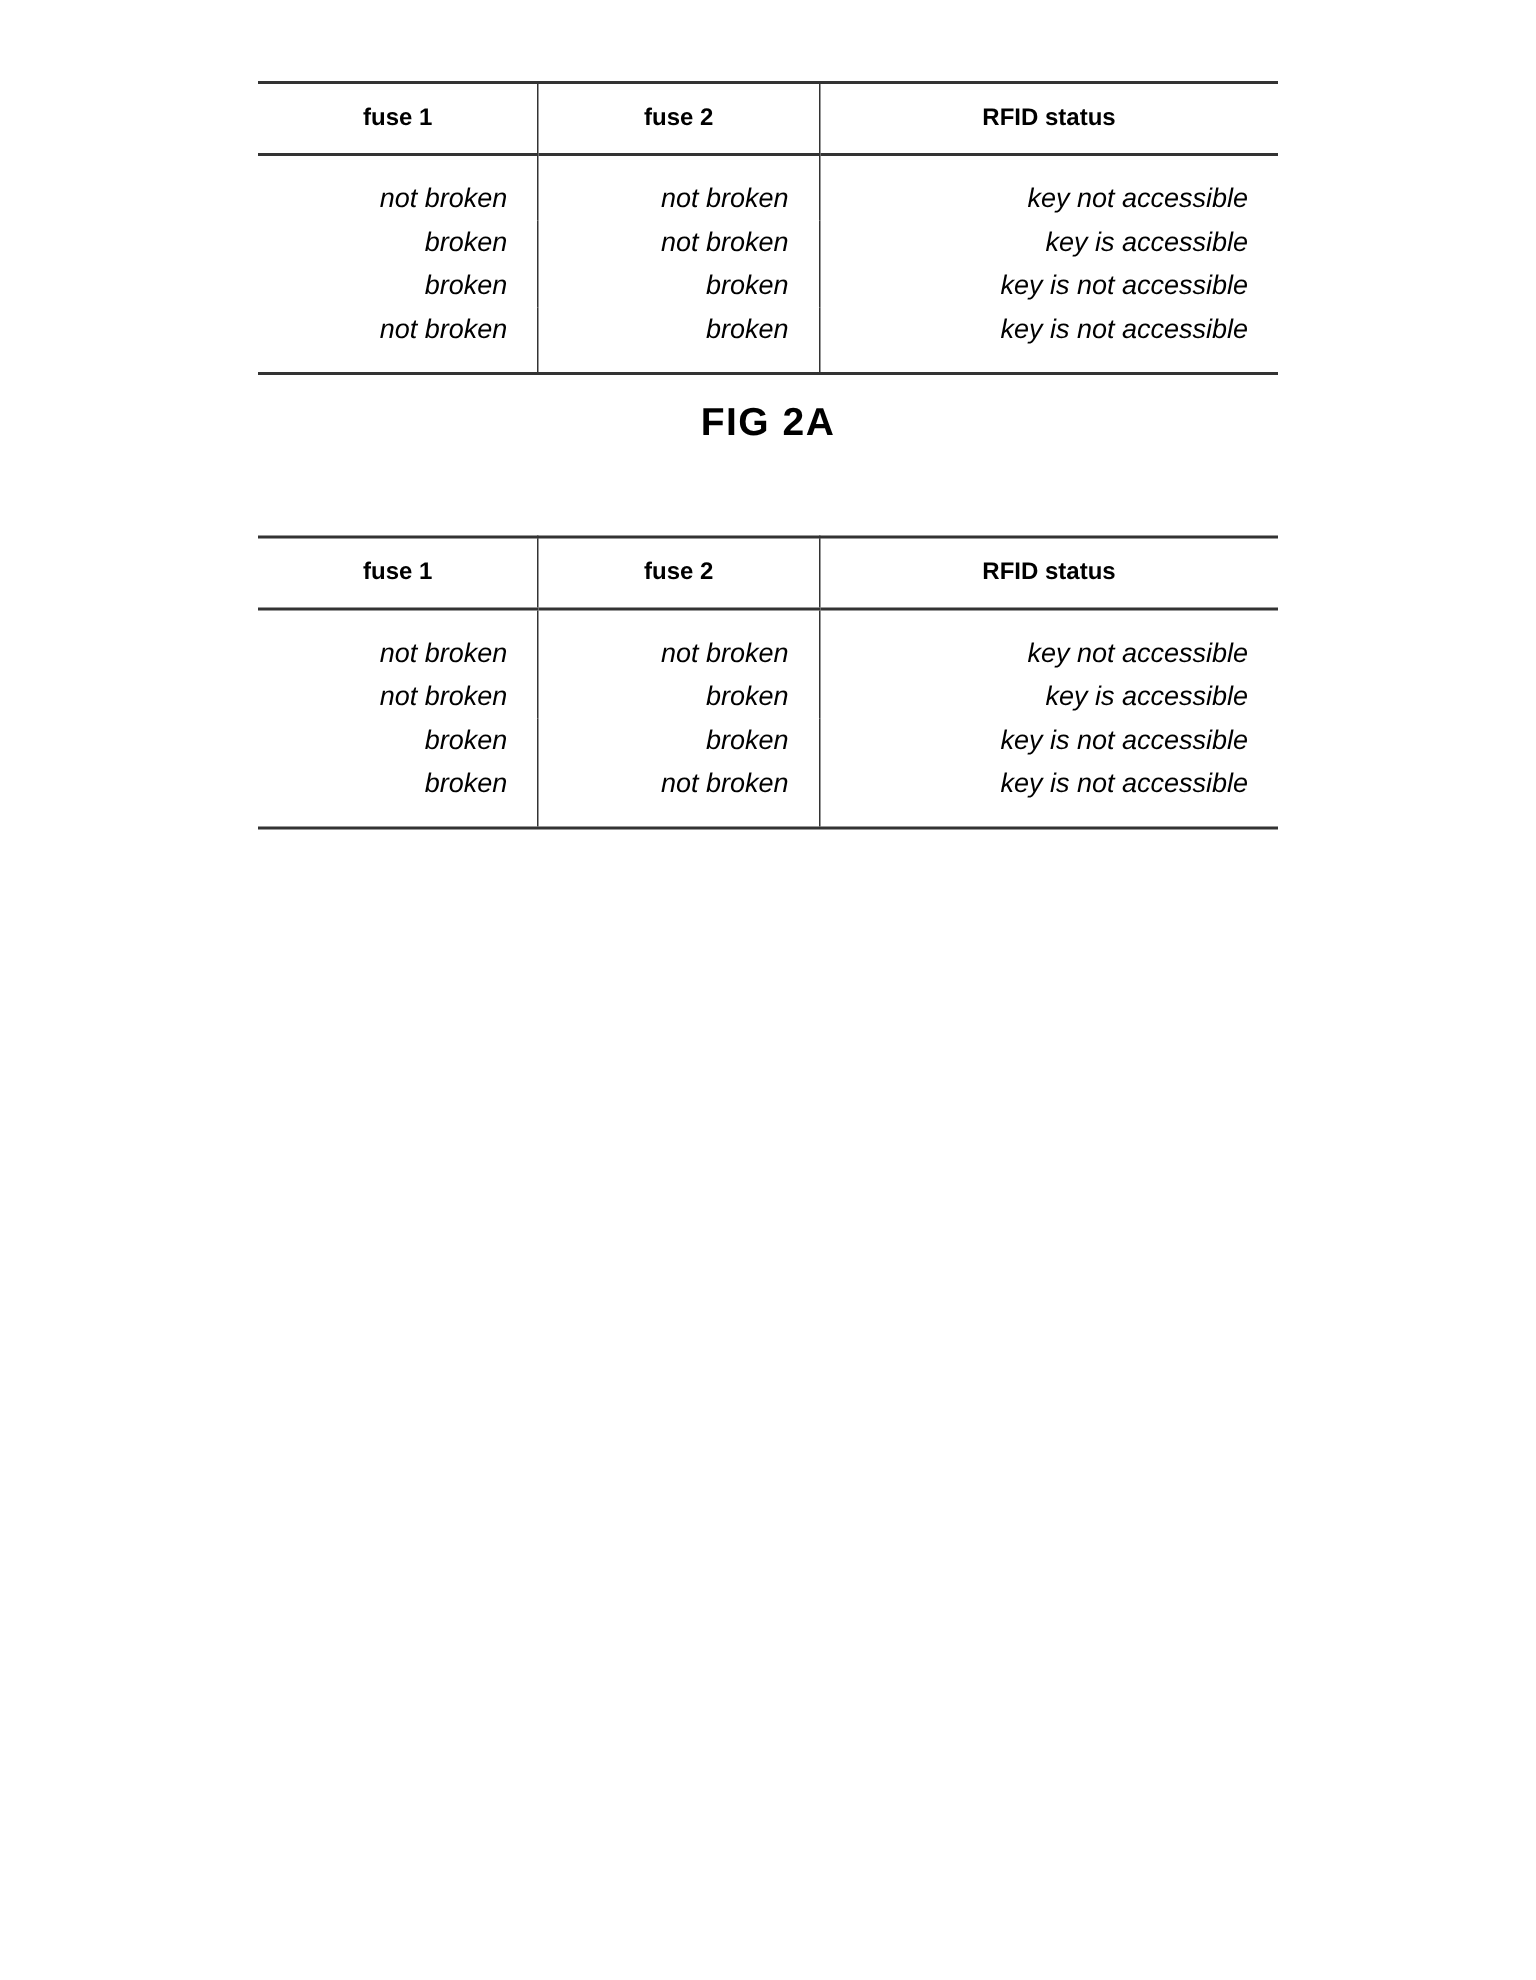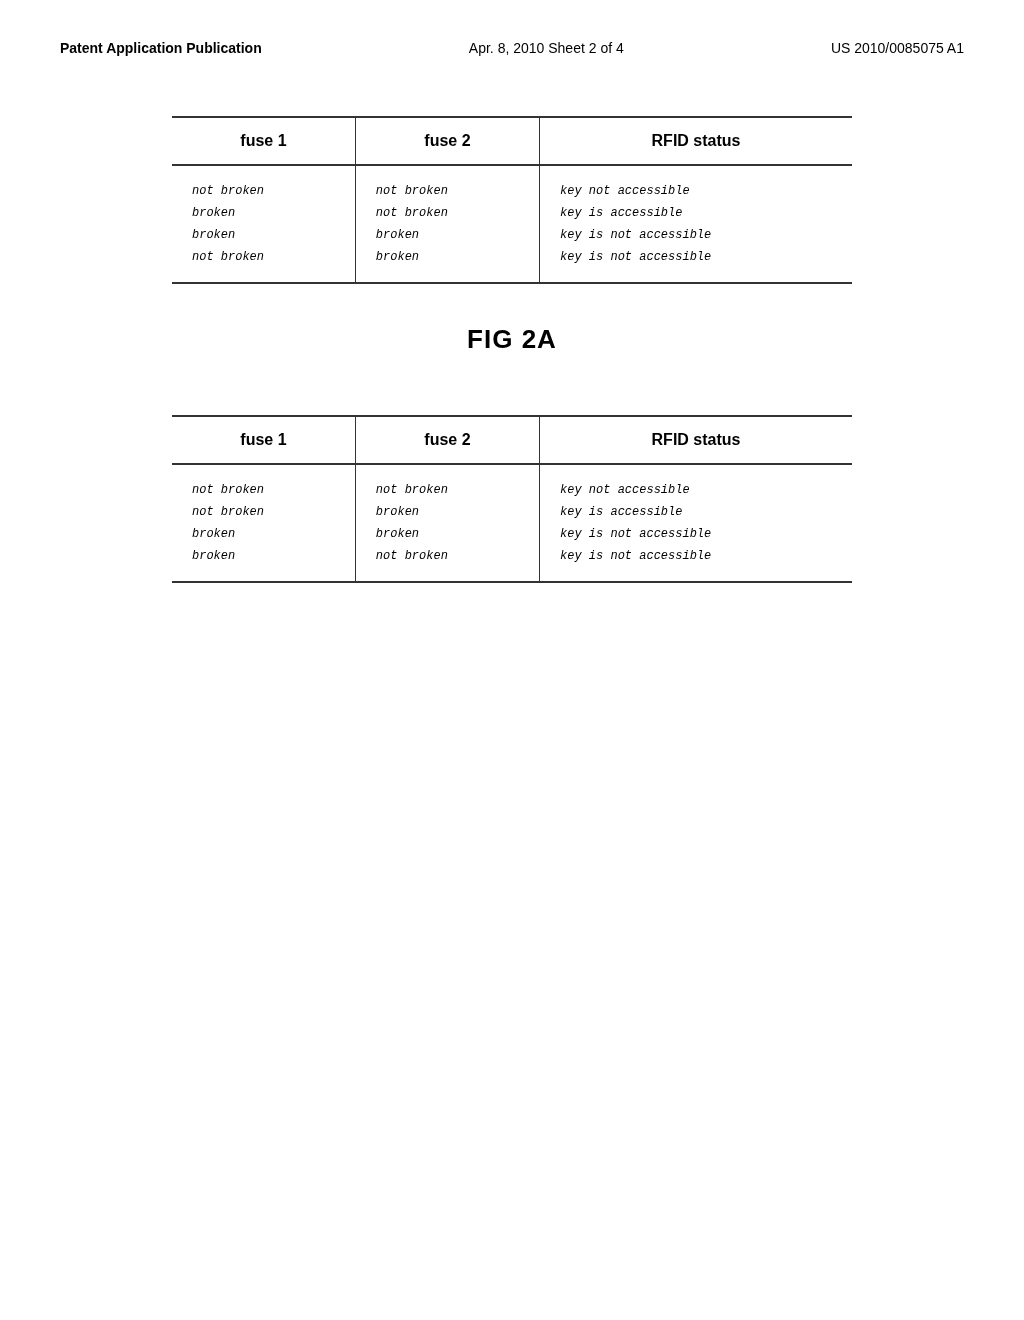--- a/index.html
+++ b/index.html
@@ -41,21 +41,21 @@
 
     .header-right {
       font-size: 14px;
     }
 
     .figure-section {
       margin-bottom: 60px;
     }
 
     .table-container {
-      margin: 4px auto;
+      margin: 14px auto;
       width: 680px;
     }
 
     .data-table {
       width: 100%;
       border-collapse: collapse;
       border-top: 2px solid #333;
     }
 
     .data-table th {
@@ -66,25 +66,25 @@
       text-align: center;
       border-bottom: 2px solid #333;
       border-right: 1px solid #333;
     }
 
     .data-table th:last-child {
       border-right: none;
     }
 
     .data-table td {
-      font-family: Liberation Mono, monospace;
+      font-family: Liberation Sans, sans-serif;
       font-style: italic;
-      font-size: 12px;
+      font-size: 18px;
       padding: 6px 20px;
-      text-align: left;
+      text-align: right;
       border-right: 1px solid #333;
       vertical-align: middle;
     }
 
     .data-table td:last-child {
       border-right: none;
     }
 
     .data-table tr.data-row td {
       padding-top: 4px;
@@ -97,41 +97,36 @@
 
     .data-table tr.last-data td {
       padding-bottom: 18px;
     }
 
     .figure-label {
       text-align: center;
       font-size: 26px;
       font-family: Arial, sans-serif;
       font-weight: bold;
-      margin-top: 40px;
+      margin-top: 16px;
       letter-spacing: 1px;
     }
 
     .bottom-border-line {
       height: 2px;
       background: #333;
       width: 680px;
       margin: 0 auto;
     }
   </style>
 </head>
 <body>
 
 <div class="page">
 
-  <div class="header">
-    <span class="header-left">Patent Application Publication</span>
-    <span class="header-center">Apr. 8, 2010   Sheet 2 of 4</span>
-    <span class="header-right">US 2010/0085075 A1</span>
-  </div>
 
   <div class="figure-section">
     <div class="table-container">
       <table class="data-table">
         <thead>
           <tr>
             <th>fuse 1</th>
             <th>fuse 2</th>
             <th>RFID status</th>
           </tr>

